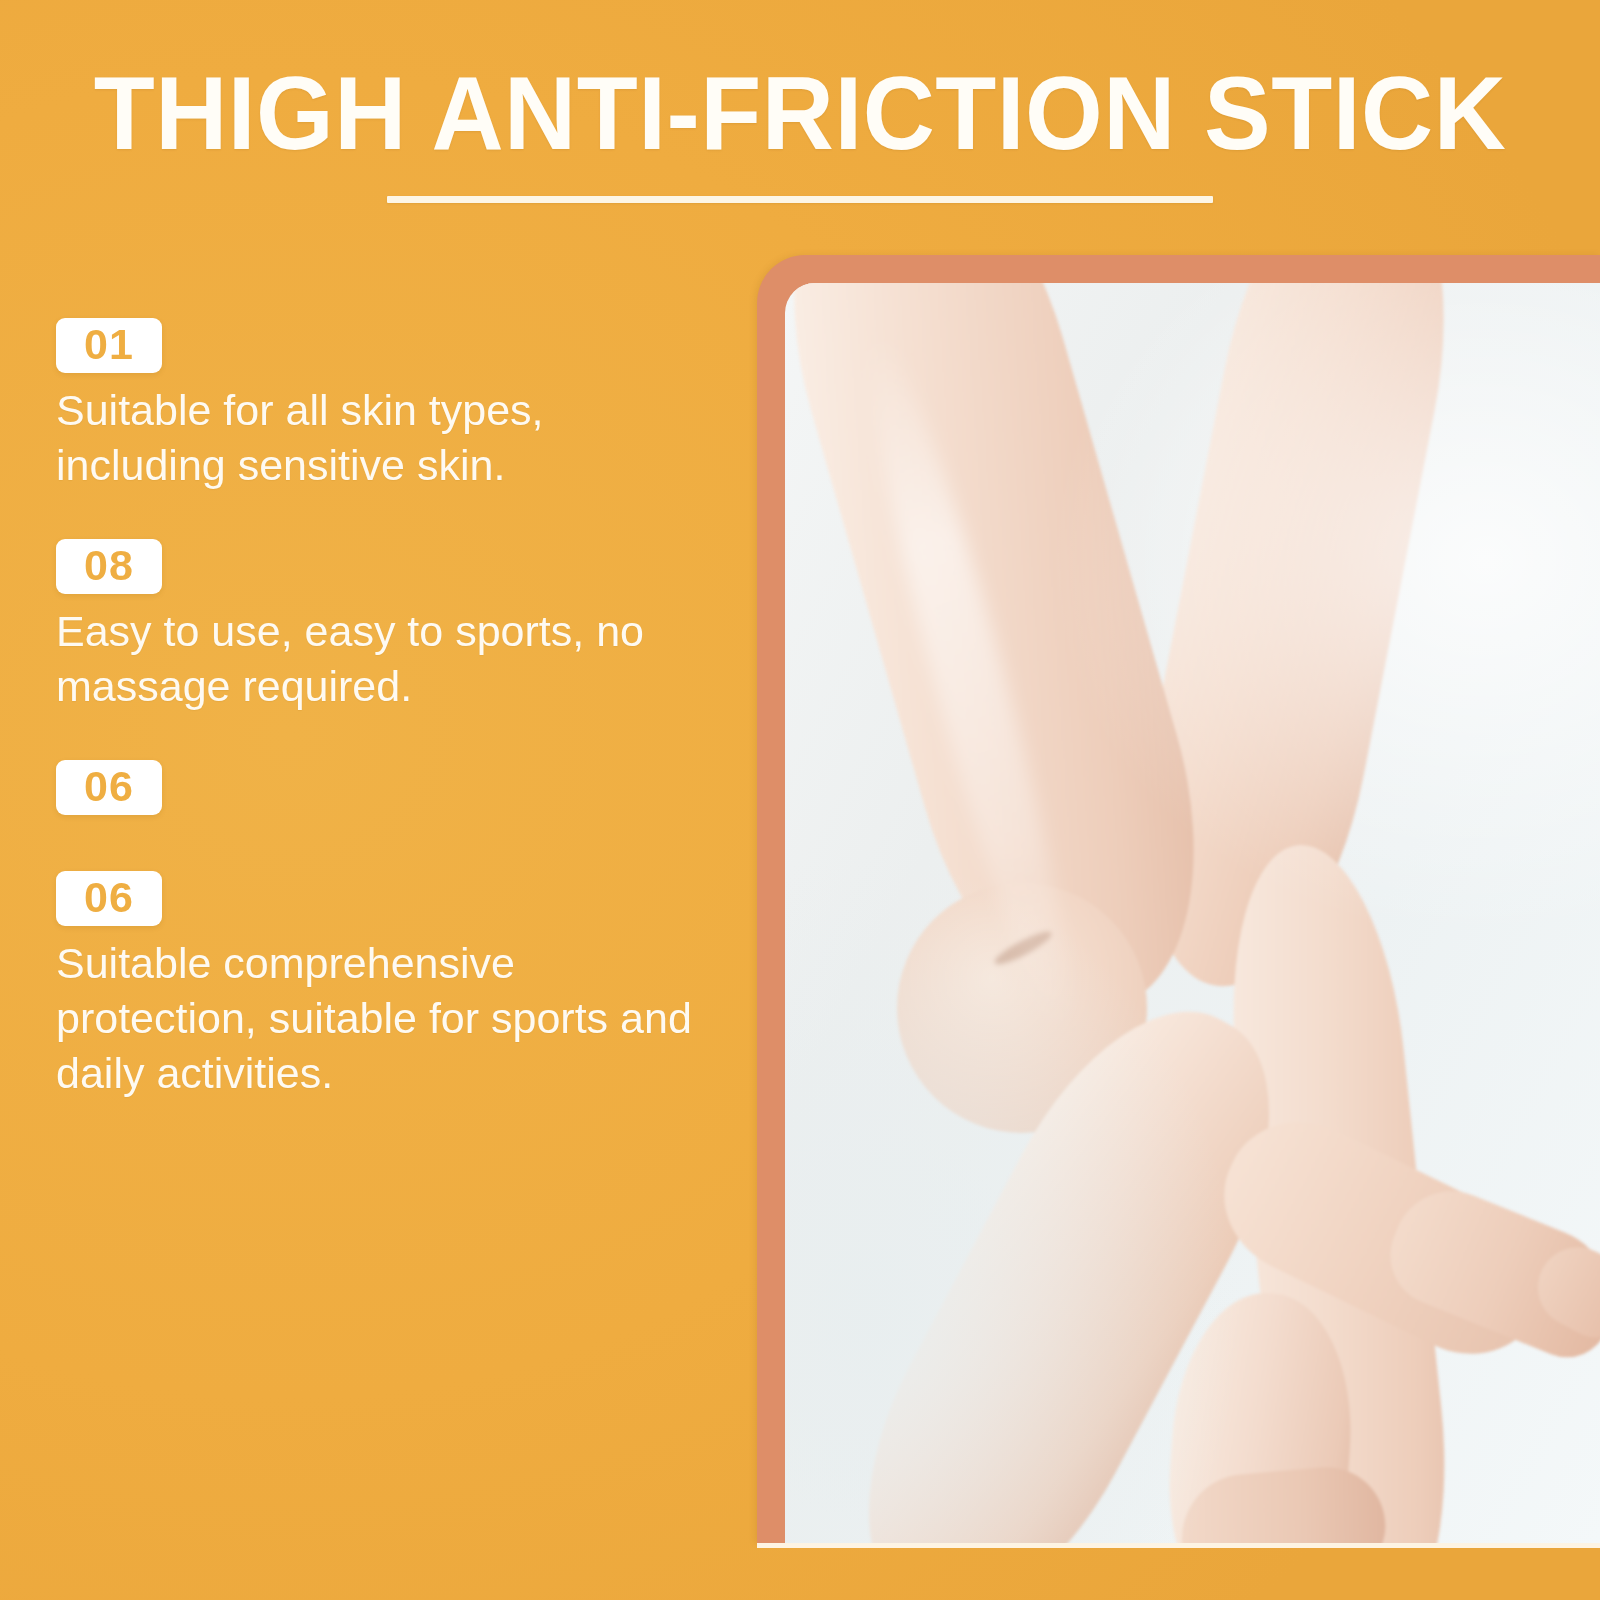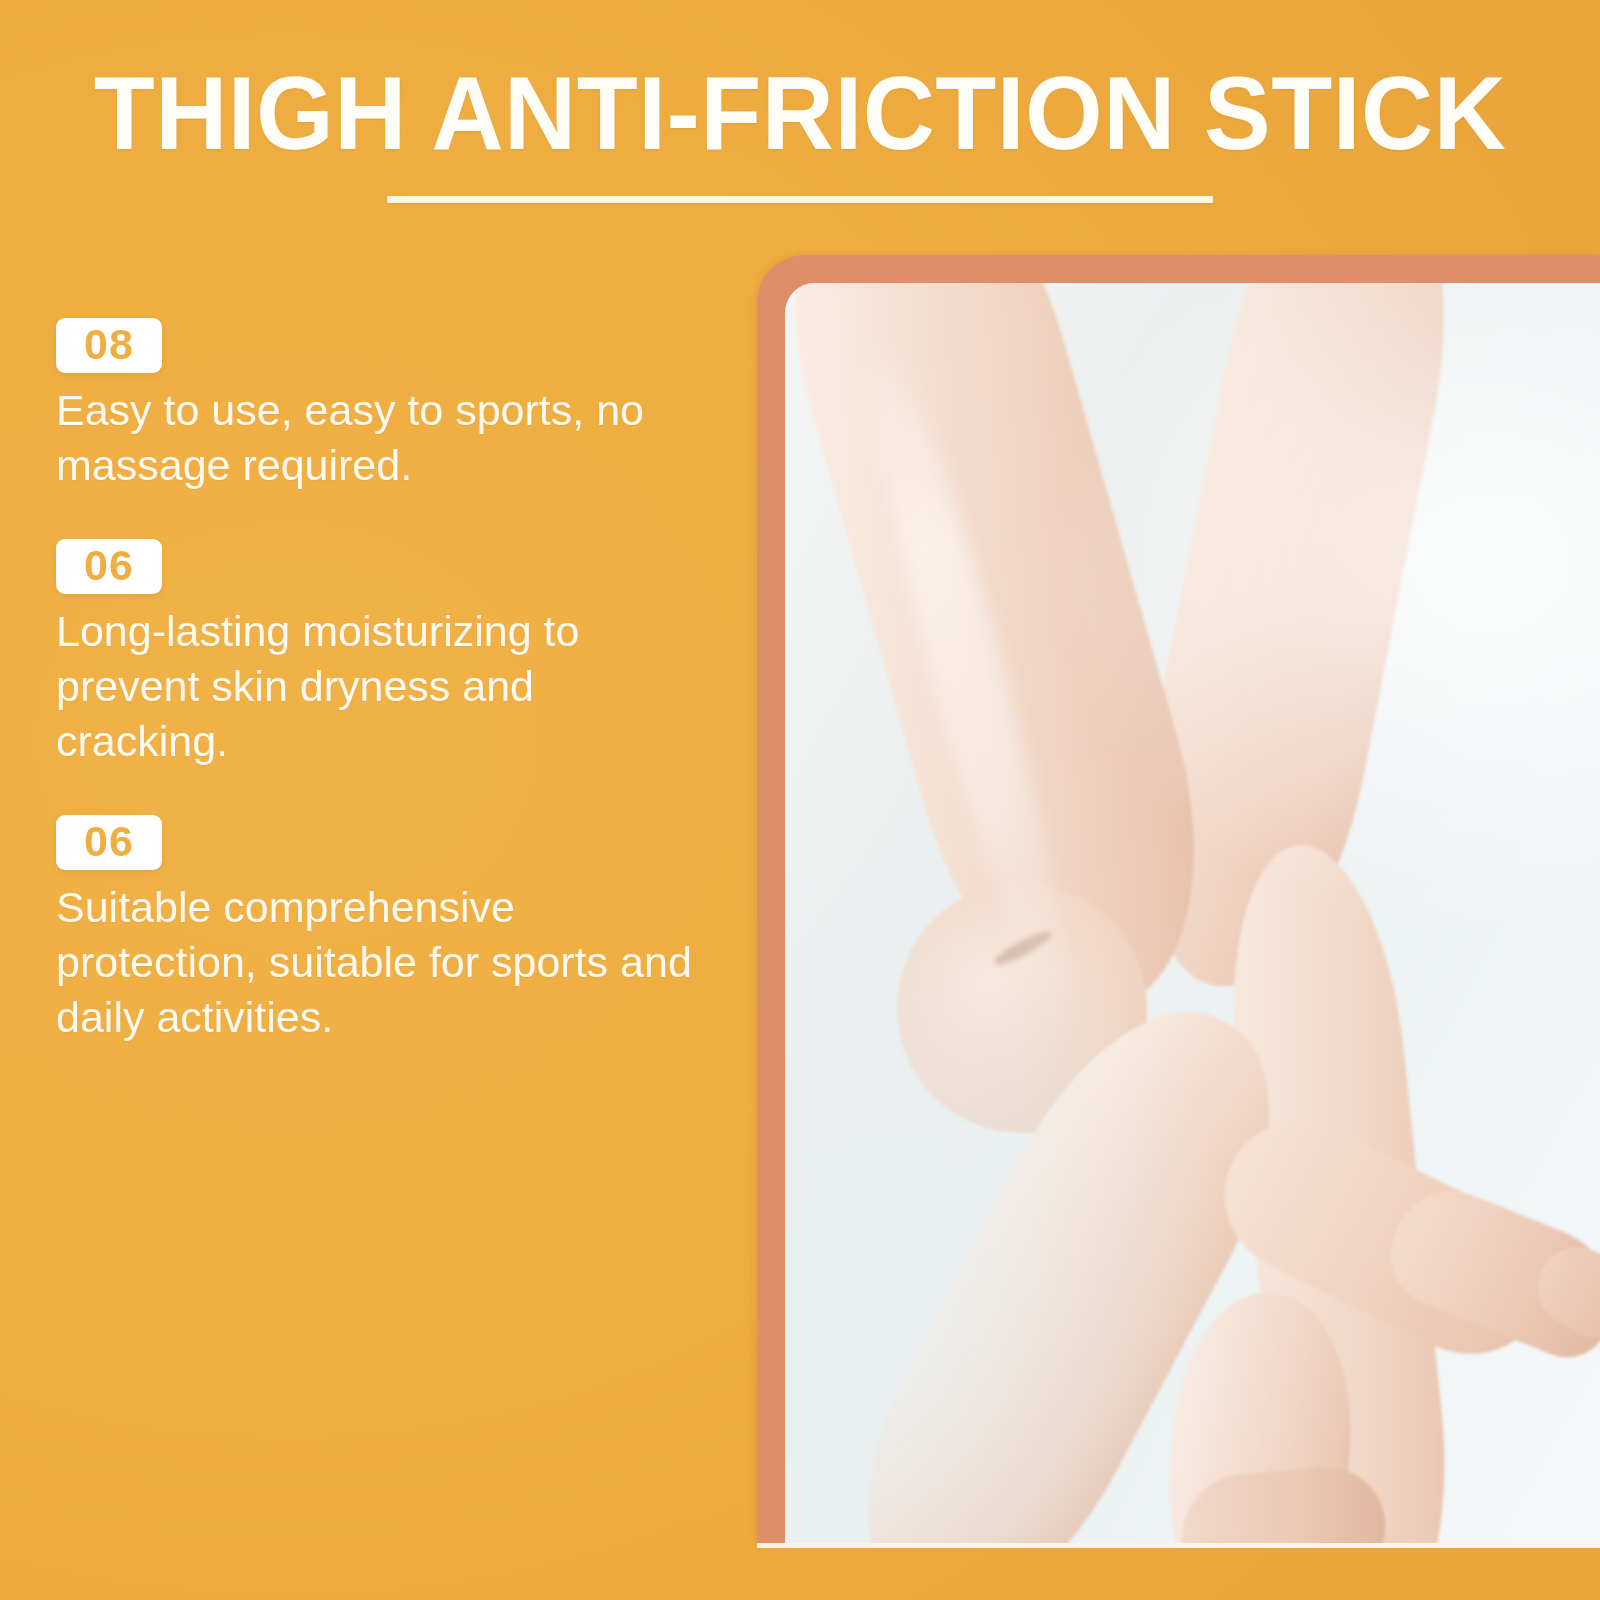--- a/index.html
+++ b/index.html
@@ -308,33 +308,38 @@
 
 <div class="infographic">
 
   <div class="headline-block">
     <div class="headline">THIGH ANTI-FRICTION STICK</div>
     <div class="headline-rule"></div>
   </div>
 
   <div class="features">
 
+    <div class="feature">
+      <div class="feature-badge">
+        <span class="feature-badge-text">01</span>
+      </div>
+      <div class="feature-text">Suitable for all skin types, including sensitive skin.</div>
+    </div>
 
     <div class="feature">
       <div class="feature-badge">
         <span class="feature-badge-text">08</span>
       </div>
       <div class="feature-text">Easy to use, easy to sports, no massage required.</div>
     </div>
 
     <div class="feature">
       <div class="feature-badge">
         <span class="feature-badge-text">06</span>
       </div>
-      <div class="feature-text">Long-lasting moisturizing to prevent skin dryness and cracking.</div>
     </div>
 
     <div class="feature">
       <div class="feature-badge">
         <span class="feature-badge-text">06</span>
       </div>
       <div class="feature-text">Suitable comprehensive protection, suitable for sports and daily activities.</div>
     </div>
 
   </div>

